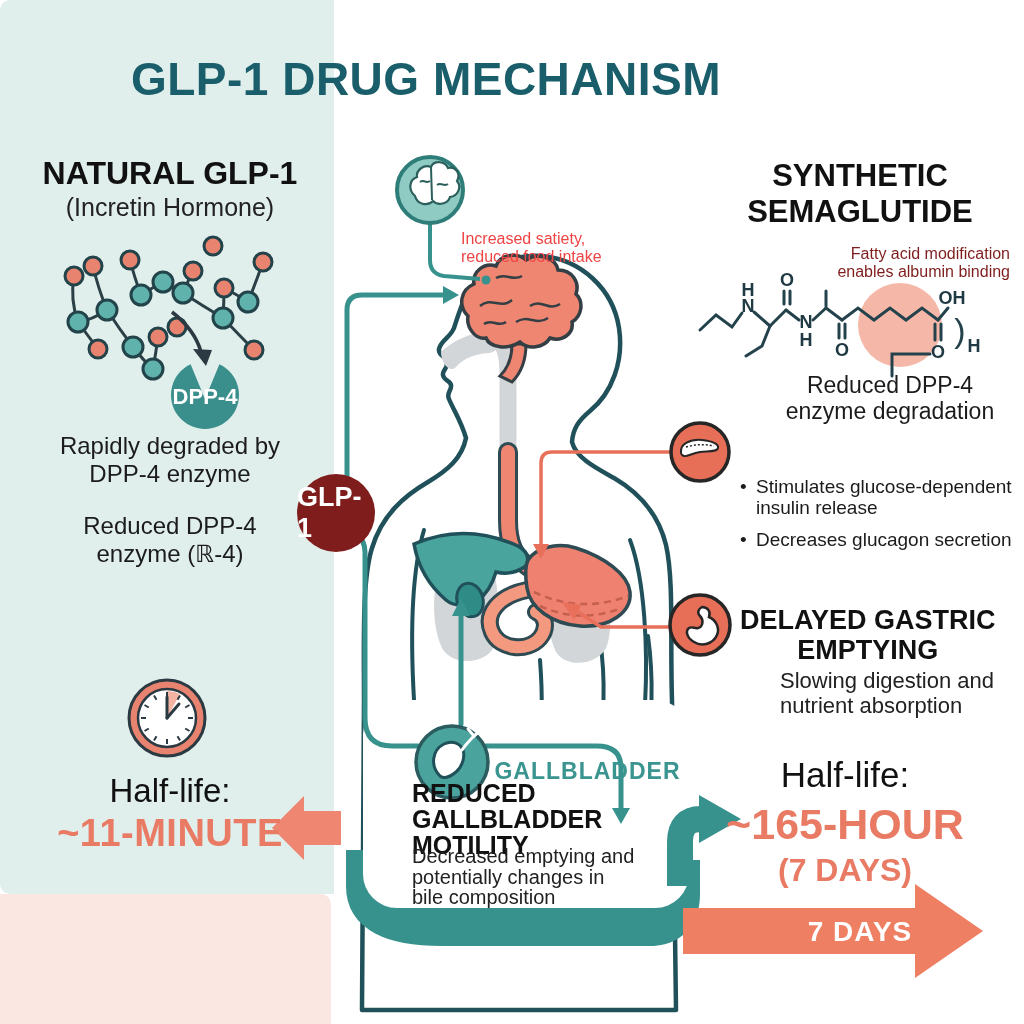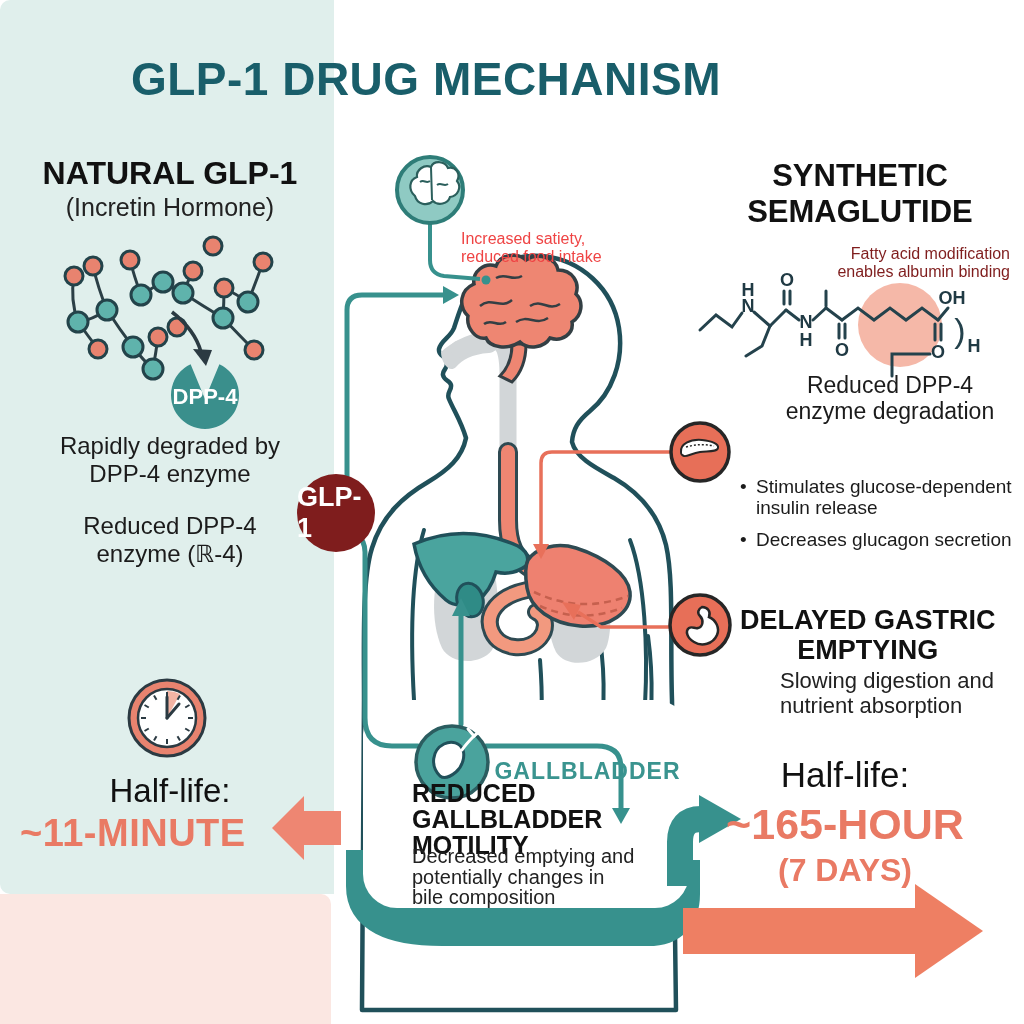--- a/index.html
+++ b/index.html
@@ -258,21 +258,21 @@
   <div class="abs ttl" style="left:0;top:52px;width:852px;">GLP-1 DRUG MECHANISM</div>
 
   <div class="abs h-black" style="left:20px;top:155px;width:300px;text-align:center;font-size:32px;">NATURAL GLP-1</div>
   <div class="abs" style="left:20px;top:193px;width:300px;text-align:center;font-size:25px;color:#222;">(Incretin Hormone)</div>
   <div class="abs" style="left:167px;top:384px;width:80px;margin-left:-40px;text-align:center;font-size:22px;font-weight:700;color:#fff;left:205px;">DPP-4</div>
   <div class="abs pre" style="left:30px;top:432px;width:280px;text-align:center;font-size:24px;line-height:1.15;">Rapidly degraded by
 DPP-4 enzyme</div>
   <div class="abs pre" style="left:30px;top:512px;width:280px;text-align:center;font-size:24px;line-height:1.15;">Reduced DPP-4
 enzyme (ℝ-4)</div>
   <div class="abs" style="left:30px;top:772px;width:280px;text-align:center;font-size:33px;font-weight:500;color:#111;">Half-life:</div>
-  <div class="abs coral-big" style="left:20px;top:812px;width:300px;font-size:38px;letter-spacing:.5px;">~11-MINUTE</div>
+  <div class="abs coral-big" style="left:20px;top:812px;width:300px;text-align:center;font-size:38px;letter-spacing:.5px;">~11-MINUTE</div>
 
   <div class="abs badge" style="left:256px;top:474px;width:78px;height:78px;font-size:27px;">GLP-1</div>
 
   <div class="abs pre" style="left:461px;top:230px;font-size:16px;line-height:1.12;color:#ef4444;">Increased satiety,
 reduced food intake</div>
 
   <div class="abs teal-caps" style="left:490px;top:758px;width:195px;text-align:center;font-size:23px;">GALLBLADDER</div>
   <div class="abs pre h-black" style="left:412px;top:780px;font-size:25px;line-height:1.04;">REDUCED
 GALLBLADDER
 MOTILITY</div>
@@ -294,14 +294,15 @@
 
   <div class="abs pre h-black" style="left:740px;top:606px;font-size:27px;line-height:1.1;text-align:center;">DELAYED GASTRIC
 EMPTYING</div>
   <div class="abs pre" style="left:780px;top:668px;font-size:22px;line-height:1.15;color:#222;">Slowing digestion and
 nutrient absorption</div>
 
   <div class="abs" style="left:700px;top:755px;width:290px;text-align:center;font-size:35px;font-weight:500;color:#111;">Half-life:</div>
   <div class="abs coral-big" style="left:700px;top:800px;width:290px;text-align:center;font-size:43px;">~165-HOUR</div>
   <div class="abs coral-big" style="left:700px;top:852px;width:290px;text-align:center;font-size:32px;">(7 DAYS)</div>
 
+  <div class="abs" style="left:790px;top:916px;width:140px;text-align:center;font-size:28px;font-weight:700;color:#fff;letter-spacing:1px;">7 DAYS</div>
 
 </div>
 
 </body></html>

